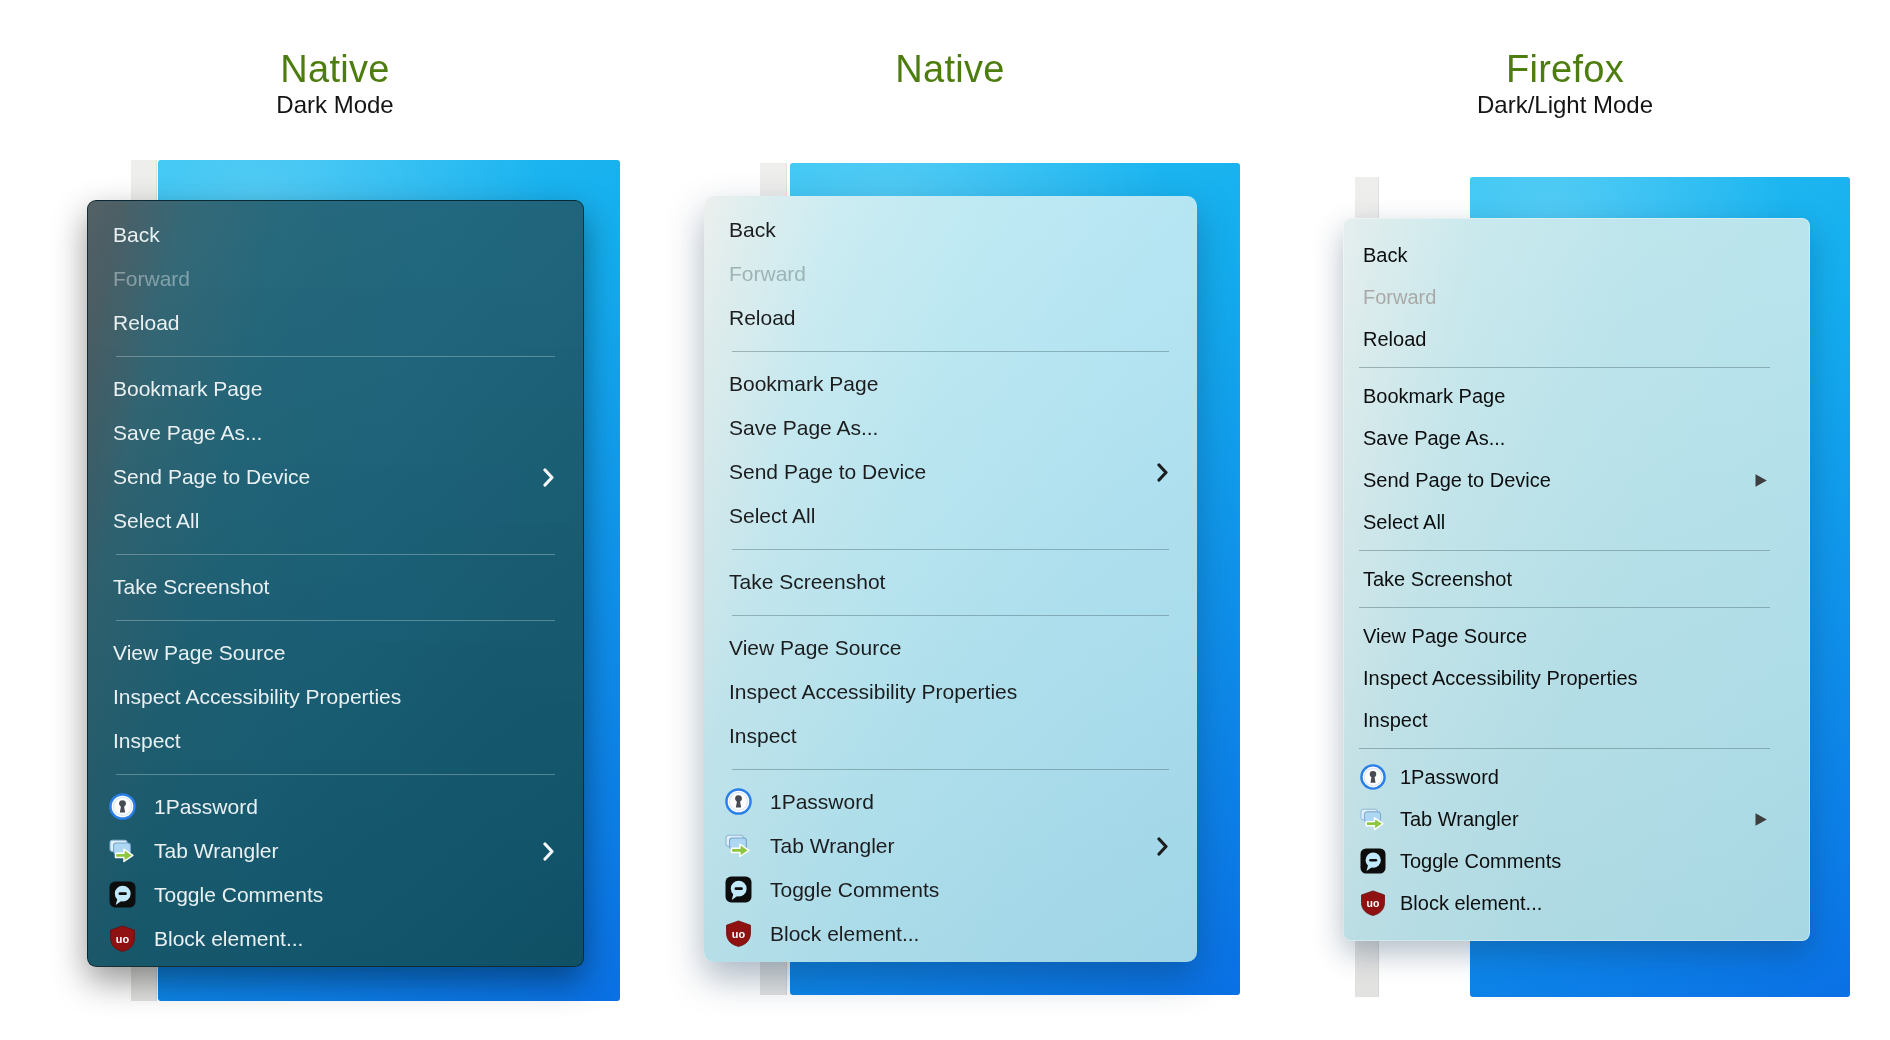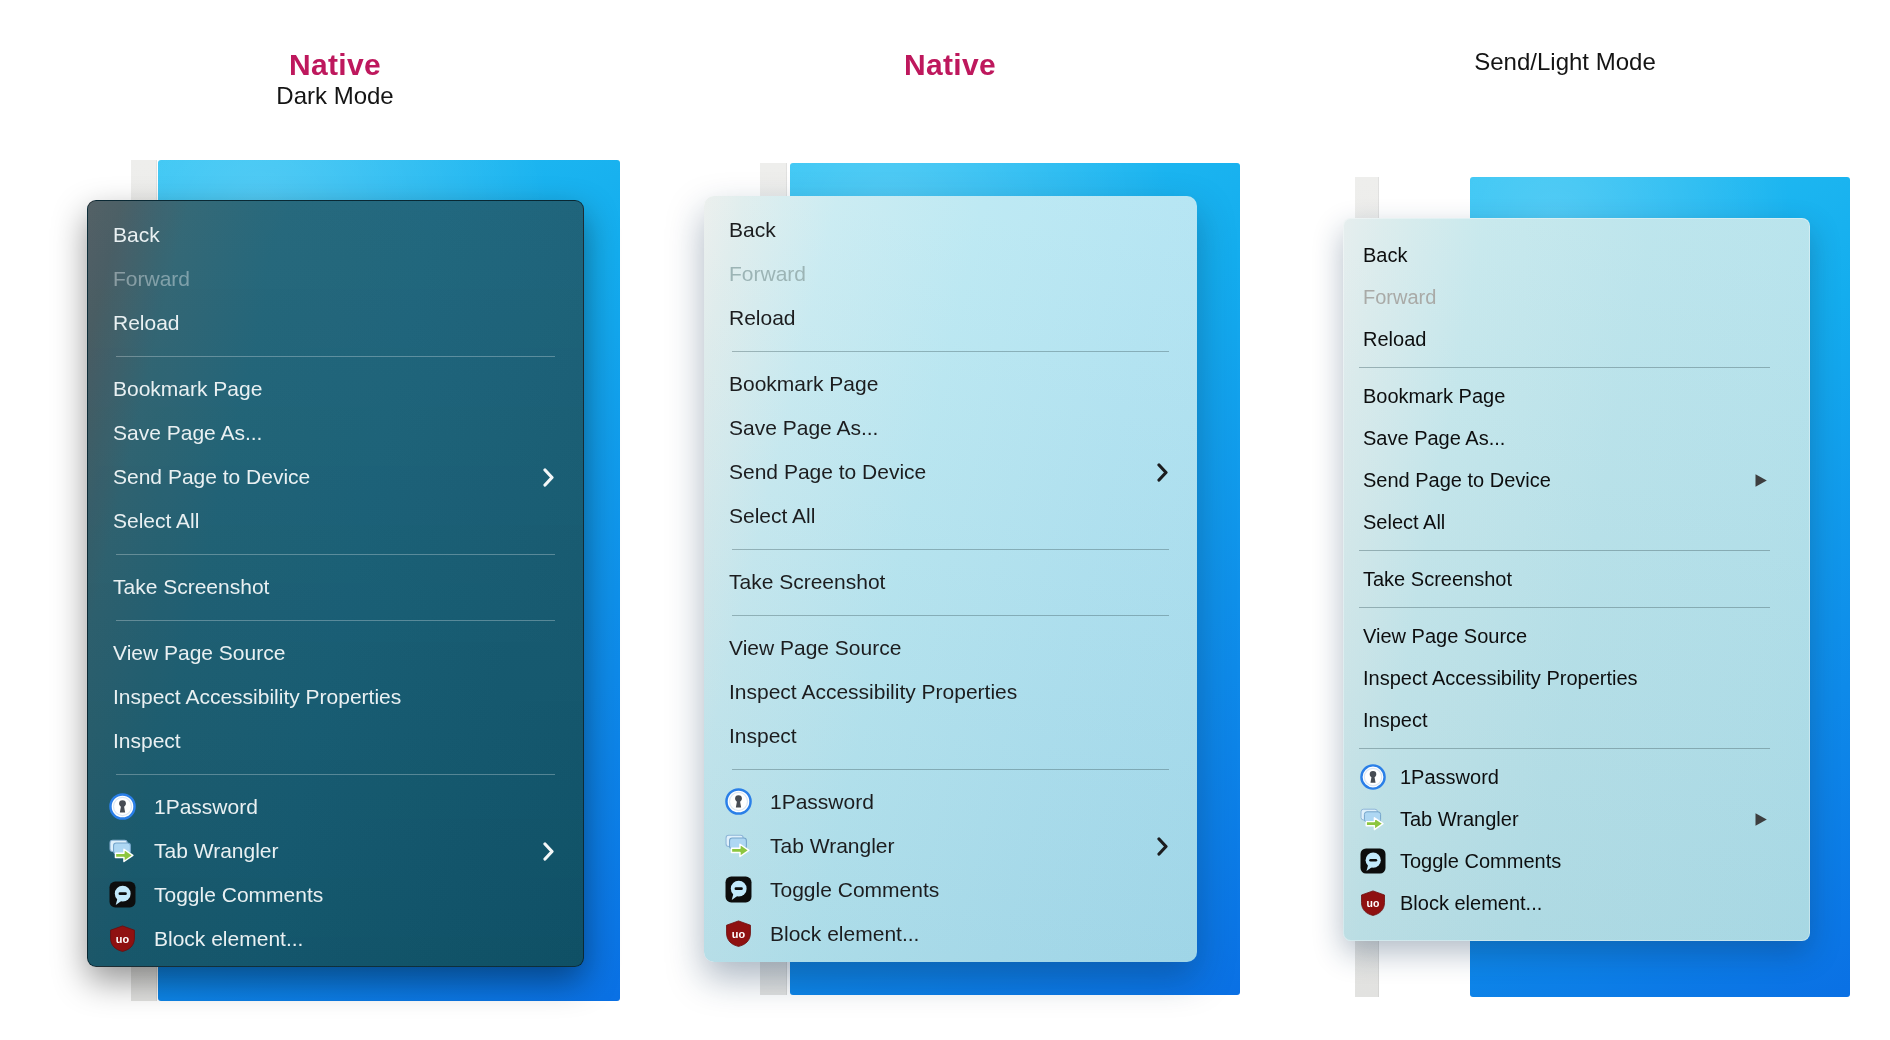--- a/index.html
+++ b/index.html
@@ -4,21 +4,21 @@
 <style>
   html,body{margin:0;padding:0;}
   body{
     width:1890px;height:1040px;position:relative;overflow:hidden;
     background:#ffffff;
     font-family:"Liberation Sans", sans-serif;
     -webkit-font-smoothing:antialiased;
   }
   
   .panel-title{position:absolute;top:48px;width:420px;text-align:center;}
-  .pt-main{font-size:30px;font-weight:700;color:#be185d;letter-spacing:.3px;}
+  .pt-main{font-size:38px;font-weight:400;color:#4d7c0f;letter-spacing:.3px;}
   .pt-sub{font-size:24px;color:#141414;}
   #title1{left:125px}
   #title2{left:740px}
   #title3{left:1355px}
 
   
   .strip{position:absolute;background:linear-gradient(180deg,#eeeeec 0%,#e7e7e5 55%,#e2e2e0 100%);box-shadow:inset -1px 0 0 rgba(0,0,0,.05);}
   #strip1{left:131px;top:160px;width:26px;height:841px}
   #strip2{left:760px;top:163px;width:27px;height:832px}
   #strip3{left:1355px;top:177px;width:24px;height:820px}
@@ -276,21 +276,22 @@
         <svg viewBox="0 0 26 26">
           <path d="M13 .9 24.5 5v7.6c0 7.2-4.9 11.4-11.5 12.8C6.4 24 1.5 19.8 1.5 12.6V5z" fill="var(--ublock_red,#8f1111)" stroke="#6d0c0c" stroke-width=".8"></path>
           <text x="13" y="17" font-size="10.5" font-weight="bold" fill="#ffffff" text-anchor="middle" font-family="Liberation Sans, sans-serif">uo</text>
         </svg>
       </span>
       <span class="mi-label">Block element...</span>
     </div>
   </div>
 
 <div class="panel-title" id="title3">
-  <div class="pt-sub">Send/Light Mode</div>
+  <div class="pt-main">Firefox</div>
+  <div class="pt-sub">Dark/Light Mode</div>
 </div>
 <div class="strip" id="strip3"></div>
 <div class="blue" id="blue3"></div>
 <div class="menu menu-ff" id="menu3">
     <div class="mi">
       <span class="mi-label">Back</span>
     </div>
     <div class="mi disabled">
       <span class="mi-label">Forward</span>
     </div>

